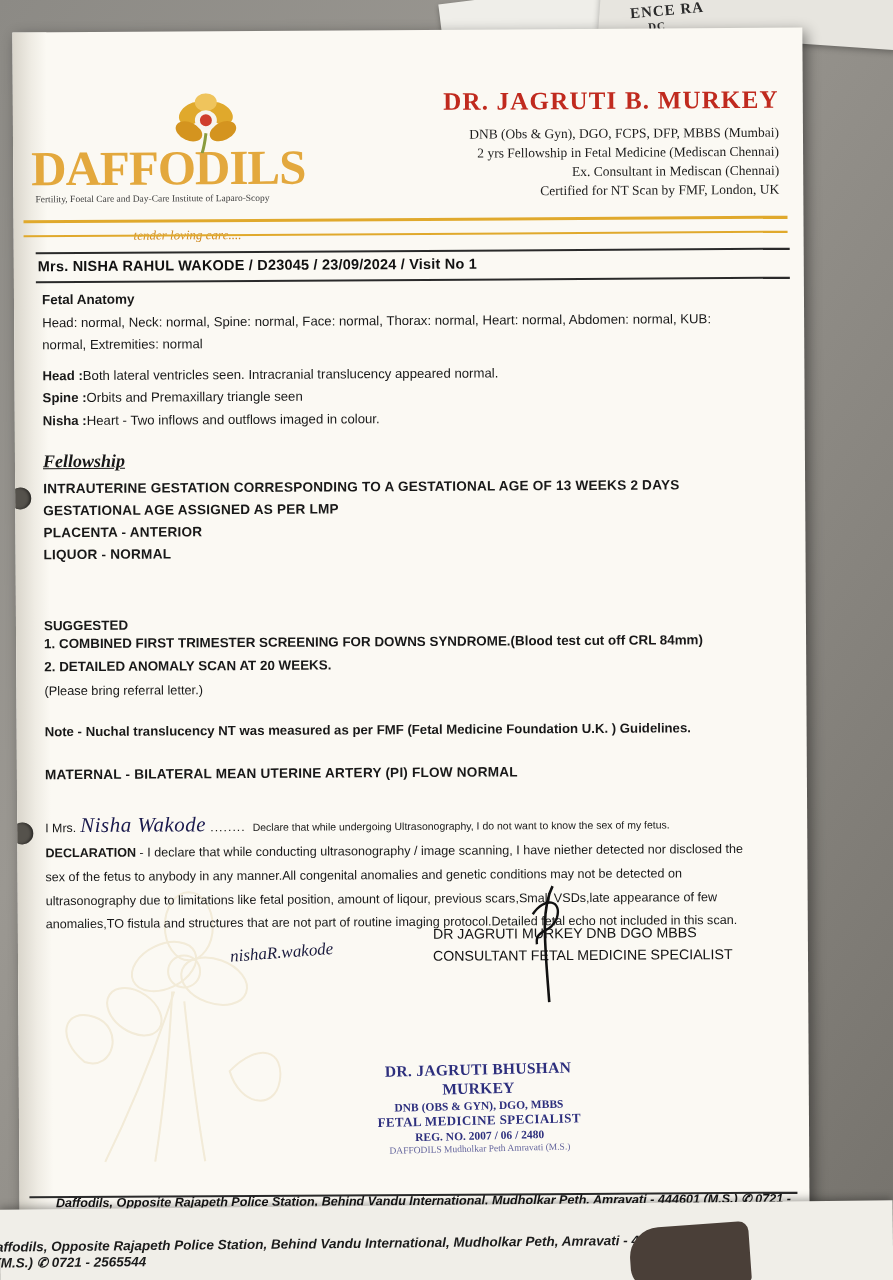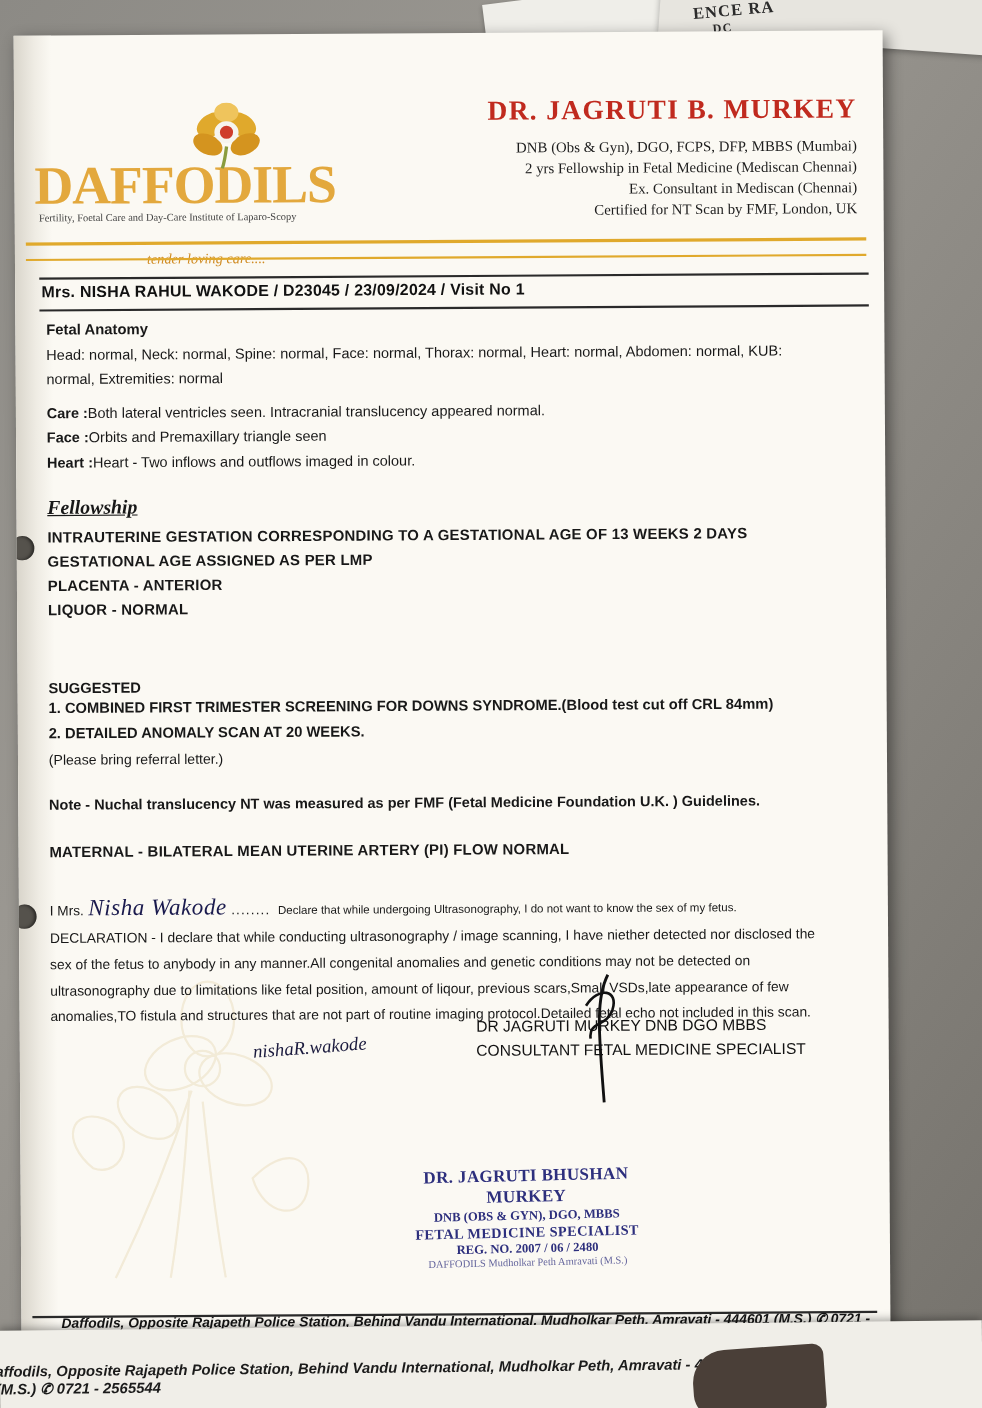--- a/index.html
+++ b/index.html
@@ -413,27 +413,27 @@
     <div class="rule-dark2"></div>
 
     <div class="body">
       <div class="sect-title">Fetal Anatomy</div>
       <div class="line">Head: normal, Neck: normal, Spine: normal, Face: normal, Thorax: normal, Heart: normal, Abdomen: normal, KUB:</div>
       <div class="line">normal, Extremities: normal</div>
 
       <div style="height:8px"></div>
 
       <div class="line">
-        <b>Care :</b><span>Both lateral ventricles seen. Intracranial translucency appeared normal.</span>
+        <b>Head :</b><span>Both lateral ventricles seen. Intracranial translucency appeared normal.</span>
       </div>
       <div class="line">
-        <b>Face :</b><span>Orbits and Premaxillary triangle seen</span>
+        <b>Spine :</b><span>Orbits and Premaxillary triangle seen</span>
       </div>
       <div class="line">
-        <b>Heart :</b><span>Heart - Two inflows and outflows imaged in colour.</span>
+        <b>Nisha :</b><span>Heart - Two inflows and outflows imaged in colour.</span>
       </div>
 
       <div class="impression">Fellowship</div>
       <div class="imp-line">INTRAUTERINE GESTATION CORRESPONDING TO A GESTATIONAL AGE OF 13 WEEKS 2 DAYS</div>
       <div class="imp-line">GESTATIONAL AGE ASSIGNED AS PER LMP</div>
       <div class="imp-line">PLACENTA - ANTERIOR</div>
       <div class="imp-line">LIQUOR - NORMAL</div>
 
       <div class="sugg-head">SUGGESTED</div>
       <div class="sugg-line">1. COMBINED FIRST TRIMESTER SCREENING FOR DOWNS SYNDROME.(Blood test cut off CRL 84mm)</div>
@@ -441,21 +441,21 @@
       <div class="sugg-note">(Please bring referral letter.)</div>
 
       <div class="note-line">Note - Nuchal translucency NT was measured as per FMF (Fetal Medicine Foundation U.K. ) Guidelines.</div>
       <div class="maternal">MATERNAL - BILATERAL MEAN UTERINE ARTERY (PI) FLOW NORMAL</div>
 
       <div class="decl-wrap">
         <div class="decl-first">
           <span class="imrs">I Mrs.</span><span class="hand-name">Nisha Wakode</span><span class="dots">........</span>&nbsp;&nbsp;<span class="decl-small">Declare that while undergoing Ultrasonography, I do not want to know the sex of my fetus.</span>
         </div>
         <div class="decl-body">
-          <span style="font-weight:normal">DECLARATION</span><span> - I declare that while conducting ultrasonography / image scanning, I have niether detected nor disclosed the</span>
+          <span style="font-weight:bold">DECLARATION</span><span> - I declare that while conducting ultrasonography / image scanning, I have niether detected nor disclosed the</span>
         </div>
         <div class="decl-body">sex of the fetus to anybody in any manner.All congenital anomalies and genetic conditions may not be detected on</div>
         <div class="decl-body">ultrasonography due to limitations like fetal position, amount of liqour, previous scars,Small VSDs,late appearance of few</div>
         <div class="decl-body">anomalies,TO fistula and structures that are not part of routine imaging protocol.Detailed fetal echo not included in this scan.</div>
       </div>
     </div>
 
     <div class="hand-sign">nishaR.wakode</div>
 
     <svg class="sign-stroke" viewBox="0 0 60 120">

